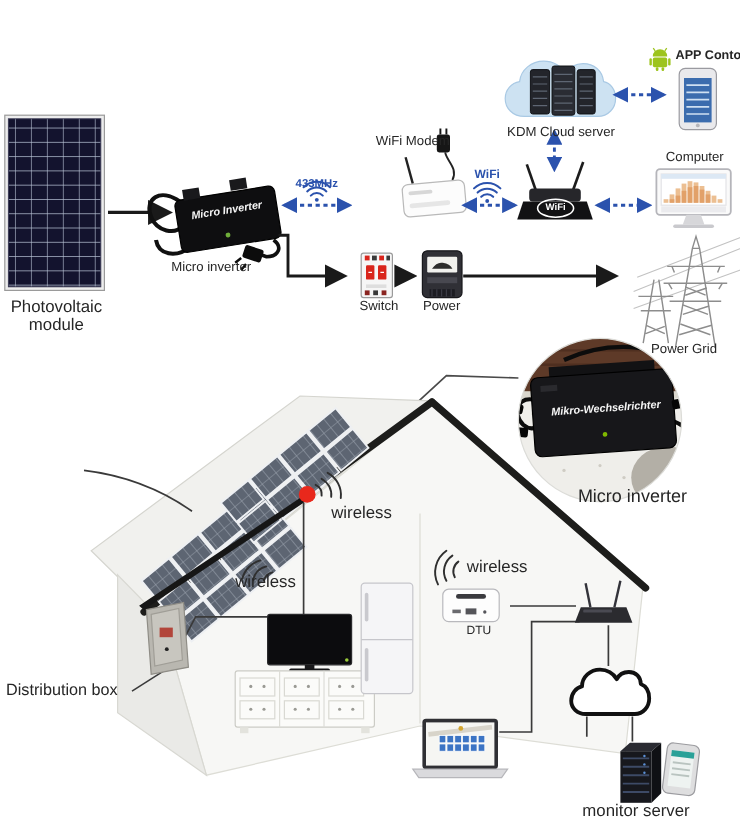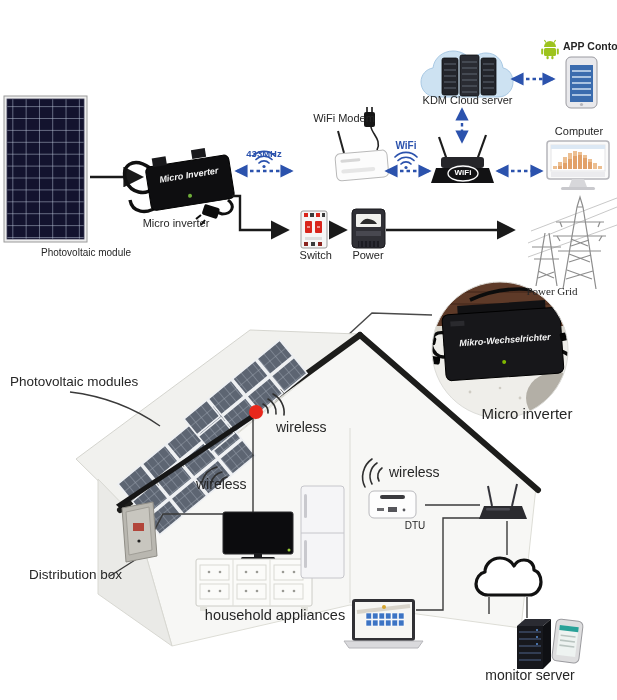--- a/index.html
+++ b/index.html
@@ -3,21 +3,21 @@
 <meta charset="utf-8">
 <style>
   html,body{margin:0;padding:0;background:#fff;}
   #stage{position:relative;width:617px;height:700px;background:#ffffff;overflow:hidden;
          font-family:"Liberation Sans",sans-serif;}
   #art{position:absolute;left:0;top:0;z-index:1;}
   .lbl{position:absolute;z-index:2;color:#262626;line-height:1.05;}
   .c{text-align:center;}
   .blue{color:#2b52ad;font-weight:bold;}
   .s11{font-size:11px;}
-  .s10{font-size:10px;padding-left:39px;}
+  .s10{font-size:14px;}
   .big{font-size:13.5px;}
   .white-dev{color:#f5f5f5;font-weight:bold;font-style:italic;text-align:center;}
 </style>
 </head>
 <body>
 <div id="stage">
 
 <svg id="art" width="617" height="700" viewBox="0 0 617 700">
   <defs>
     <marker id="ak" viewBox="0 0 10 10" refX="8" refY="5" markerWidth="8" markerHeight="8" orient="auto">
@@ -378,31 +378,29 @@
   </g>
 </svg>
 
 <div class="lbl s10 c" style="left:0px;top:248px;width:94px;">Photovoltaic module</div>
 <div class="lbl s11 c" style="left:130px;top:218px;width:92px;">Micro inverter</div>
 <div class="lbl white-dev" style="left:148px;top:171px;width:82px;font-size:9px;transform:rotate(-9deg);">Micro Inverter</div>
 <div class="lbl blue c" style="left:240px;top:149px;width:48px;font-size:9.5px;">433MHz</div>
 <div class="lbl s11 c" style="left:308px;top:113px;width:72px;">WiFi Modem</div>
 <div class="lbl blue c" style="left:390px;top:141px;width:32px;font-size:10px;">WiFi</div>
 <div class="lbl c" style="left:449px;top:169px;width:28px;font-size:8px;font-weight:bold;color:#fff;">WiFi</div>
-<div class="lbl s11 c" style="left:420px;top:95px;width:95px;">KDM Cloud server</div>
+<div class="lbl s11 c" style="left:420px;top:105px;width:95px;">KDM Cloud server</div>
 <div class="lbl" style="left:563px;top:41px;width:58px;font-size:10.5px;font-weight:bold;white-space:nowrap;">APP Contorl</div>
 <div class="lbl s11 c" style="left:548px;top:126px;width:62px;">Computer</div>
 <div class="lbl s11 c" style="left:280px;top:250px;width:52px;text-align:right;">Switch</div>
 <div class="lbl s11 c" style="left:345px;top:250px;width:46px;">Power</div>
-<div class="lbl s11 c" style="left:517px;top:286px;width:70px;font-family:Liberation Serif, serif;">Power Grid</div>
-
-<div class="lbl big" style="left:10px;top:375px;width:145px;">Photovoltaic modules</div>
+<div class="lbl s11 c" style="left:535px;top:286px;width:70px;">Power Grid</div>
+
 <div class="lbl" style="left:276px;top:420px;width:62px;font-size:14px;">wireless</div>
 <div class="lbl" style="left:196px;top:477px;width:62px;font-size:14px;">wireless</div>
 <div class="lbl" style="left:389px;top:465px;width:62px;font-size:14px;">wireless</div>
 <div class="lbl c" style="left:465px;top:406px;width:124px;font-size:15px;">Micro inverter</div>
 <div class="lbl white-dev" style="left:452px;top:336px;width:106px;font-size:9px;transform:rotate(-4deg);">Mikro-Wechselrichter</div>
-<div class="lbl big" style="left:5px;top:568px;width:112px;margin-left:24px;">Distribution box</div>
-<div class="lbl c" style="left:194px;top:608px;width:162px;font-size:14.5px;">household appliances</div>
-<div class="lbl c" style="left:393px;top:521px;width:44px;font-size:10px;">DTU</div>
+<div class="lbl big" style="left:5px;top:568px;width:112px;">Distribution box</div>
+<div class="lbl c" style="left:377px;top:521px;width:44px;font-size:10px;">DTU</div>
 <div class="lbl c" style="left:477px;top:668px;width:106px;font-size:14px;">monitor server</div>
 
 </div>
 
 </body></html>

